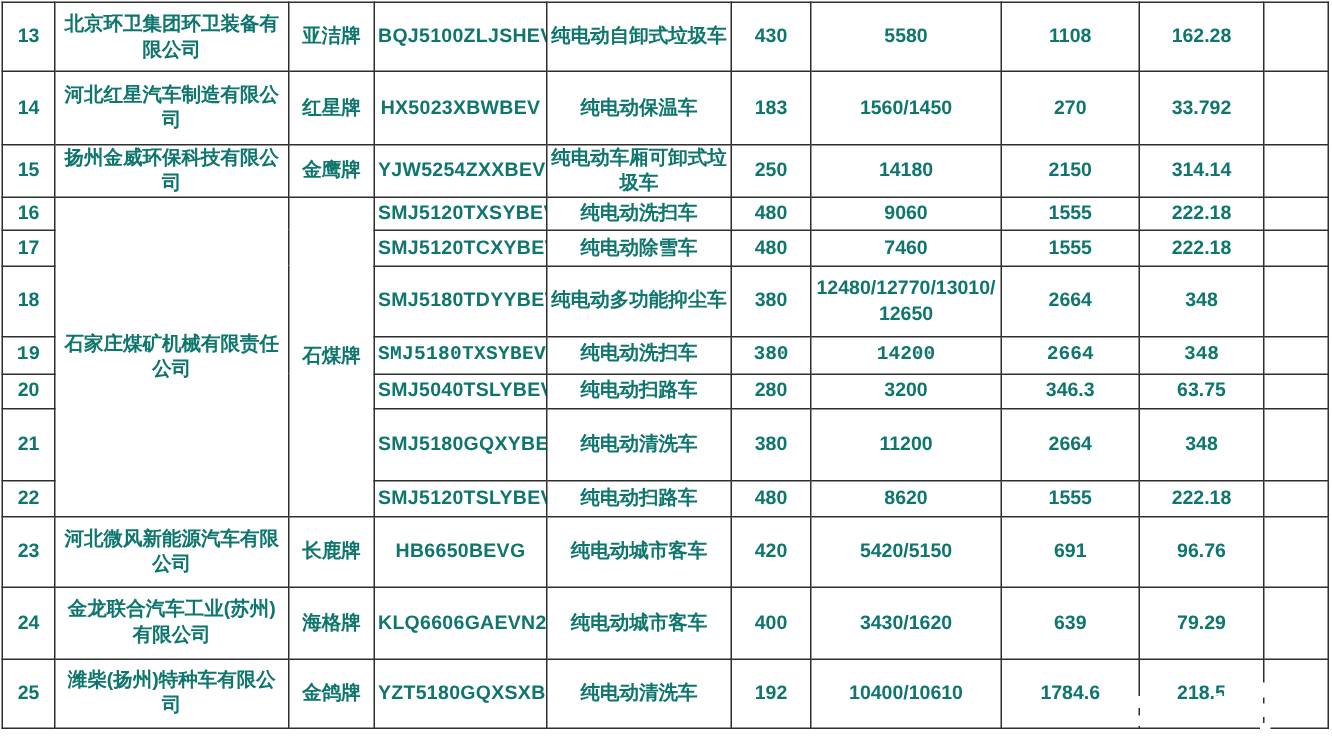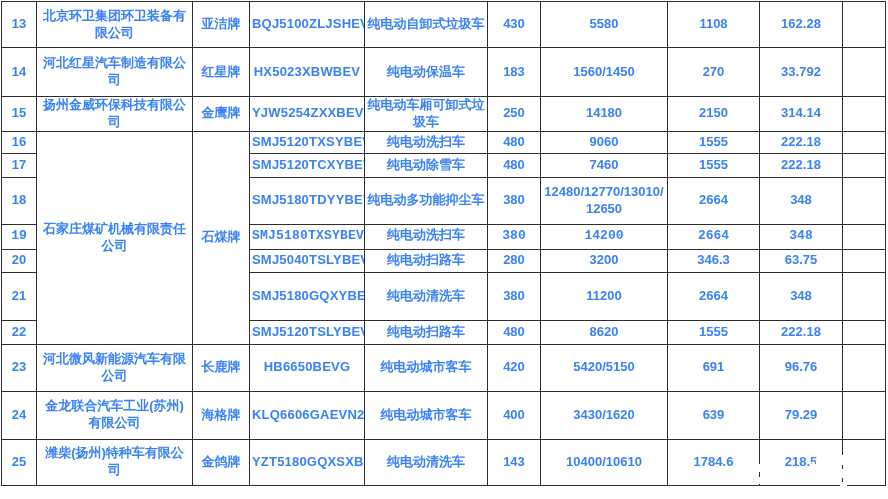--- a/index.html
+++ b/index.html
@@ -1,18 +1,18 @@
 <!DOCTYPE html>
 <html><head>
 <meta charset="utf-8">
 <style>
   html,body{margin:0;padding:0;background:#ffffff;}
   body{width:888px;height:499px;overflow:hidden;font-family:"Liberation Sans","DejaVu Sans",sans-serif;}
   .page{position:relative;width:888px;height:499px;background:#ffffff;padding-top:1px;padding-left:1px;box-sizing:border-box;}
-  table.cat{border-collapse:collapse;table-layout:fixed;width:884px;color:#3b82f6;font-weight:700;}
+  table.cat{border-collapse:collapse;table-layout:fixed;width:884px;color:#0f766e;font-weight:700;}
   table.cat td{
     border:1px solid #2e2e2e;
     text-align:center;
     vertical-align:middle;
     font-size:13px;
     line-height:1.3;
     padding:0 2px;
     overflow:hidden;
   }
   td.c-num{font-size:13px;}
@@ -174,21 +174,21 @@
           <td class="c-val">639</td>
           <td class="c-val">79.29</td>
           <td class="c-blank"></td>
         </tr>
         <tr style="height: 46px;">
           <td class="c-num">25</td>
           <td class="c-company">潍柴(扬州)特种车有限公司</td>
           <td class="c-brand">金鸽牌</td>
           <td class="c-model">YZT5180GQXSXBEV</td>
           <td class="c-product">纯电动清洗车</td>
-          <td class="c-val">143</td>
+          <td class="c-val">192</td>
           <td class="c-val">10400/10610</td>
           <td class="c-val">1784.6</td>
           <td class="c-val">218.5</td>
           <td class="c-blank"></td>
         </tr>
       </tbody>
   </table>
 
   <div class="wo" style="left:704px;top:472px;width:11px;height:8px;"></div>
   <div class="wo" style="left:713px;top:468px;width:24px;height:11px;"></div>

